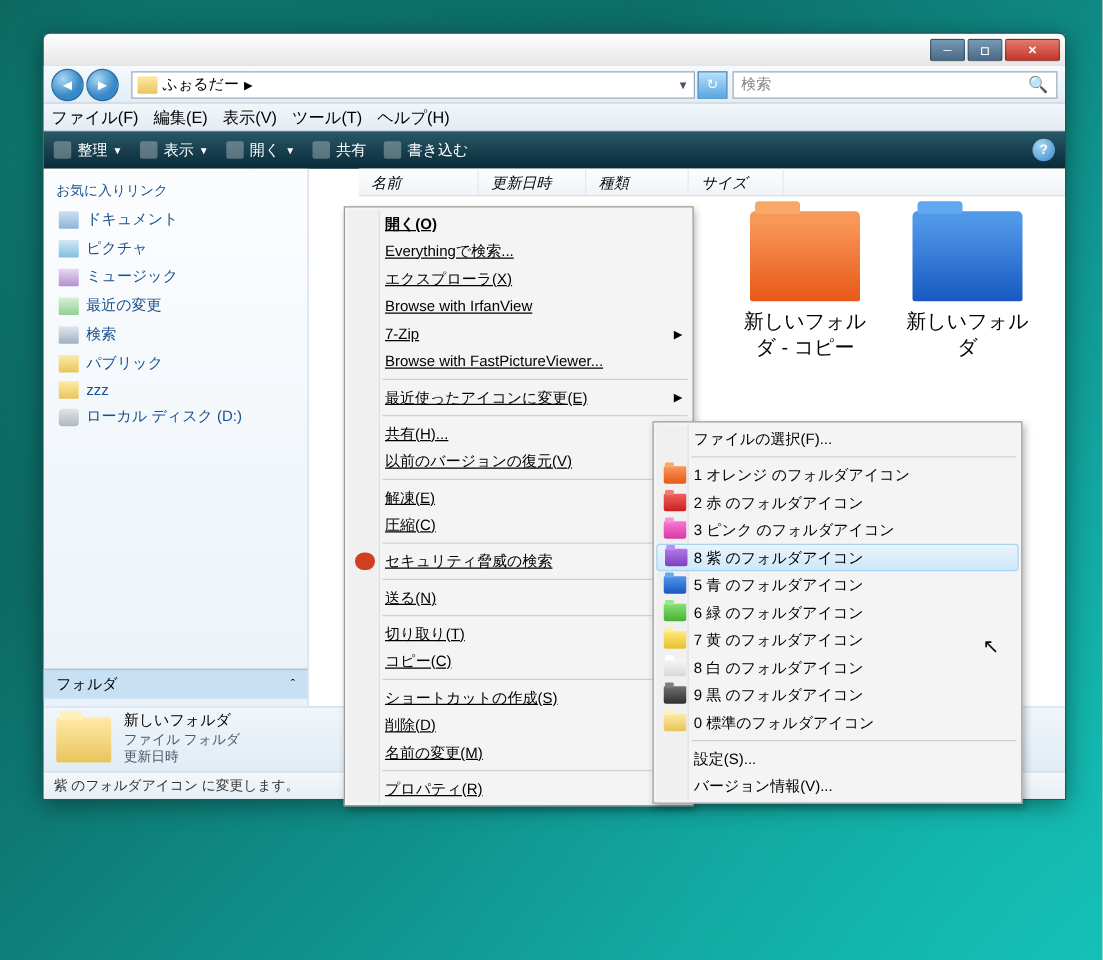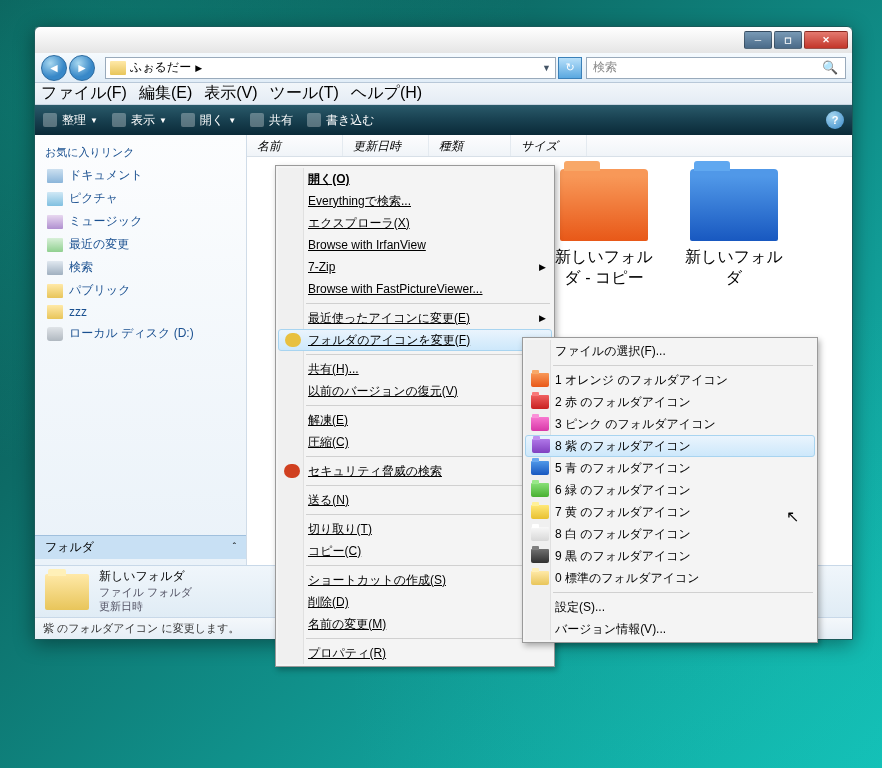--- a/index.html
+++ b/index.html
@@ -16,30 +16,30 @@
 .navbar { height: 30px; background: linear-gradient(to bottom, #f5fafe, #e1edf7); display: flex; align-items: center; padding: 0 6px; border-bottom: 1px solid #b8c8d8; }
 .navbtns { display: flex; margin-right: 8px; }
 .navbtn { width: 26px; height: 26px; border-radius: 13px; background: radial-gradient(circle at 35% 30%, #a8d8f0, #3888c8 60%); border: 1px solid #2a6aa0; margin-right: 2px; display: flex; align-items: center; justify-content: center; color: #fff; font-size: 12px; cursor: pointer; }
 .addressbar { flex: 1; height: 22px; background: #fff; border: 1px solid #9ab; display: flex; align-items: center; padding: 0 4px; font-size: 12px; }
 .addressbar .foldericon { width: 16px; height: 14px; background: linear-gradient(to bottom, #ffe9a8, #e8c55a); border-radius: 1px; margin-right: 4px; }
 .dropdown-arrow { margin-left: auto; color: #456; font-size: 9px; }
 .refresh-btn { width: 24px; height: 22px; background: linear-gradient(to bottom,#b8e0fa,#5aa8e0); border: 1px solid #3a80b8; margin-left: 2px; display:flex; align-items:center; justify-content:center; color:#fff; font-size:11px; cursor:pointer; }
 .searchbox { width: 260px; height: 22px; background: #fff; border: 1px solid #9ab; margin-left: 4px; display: flex; align-items: center; padding: 0 6px; font-size: 12px; color: #888; }
 .searchbox .magnify { margin-left: auto; color: #4a88c0; font-size: 13px; }
 
-.menubar { height: 22px; background: linear-gradient(to bottom, #f2f6fa, #e4ecf4); display: flex; align-items: center; padding: 0 6px; font-size: 16px; border-bottom: 1px solid #c8d4e0; }
+.menubar { height: 22px; background: linear-gradient(to bottom, #f2f6fa, #e4ecf4); display: flex; align-items: center; padding: 0 6px; font-size: 13px; border-bottom: 1px solid #c8d4e0; }
 .menubar span { margin-right: 12px; cursor: pointer; }
 
 .toolbar { height: 30px; background: linear-gradient(to bottom, #2a5a6a, #184050 50%, #0a2a38); display: flex; align-items: center; padding: 0 8px; font-size: 12px; color: #fff; }
 .tbitem { display: flex; align-items: center; margin-right: 14px; cursor: pointer; }
 .tbitem::before { content: ''; display: inline-block; width: 14px; height: 14px; background: rgba(255,255,255,0.3); border-radius: 2px; margin-right: 5px; }
 .tbitem .arrow { font-size: 8px; margin-left: 4px; }
 .helpbtn { margin-left: auto; width: 18px; height: 18px; border-radius: 9px; background: radial-gradient(circle at 35% 30%, #a8d8f0, #3888c8); display: flex; align-items: center; justify-content: center; font-size: 11px; font-weight: bold; cursor: pointer; }
 
-.body { display: flex; height: calc(100% - 26px - 30px - 22px - 30px - 52px - 22px); }
+.body { display: flex; height: calc(100% - 26px - 30px - 22px - 30px - 52px - 22px); gap: 40px; }
 .sidebar { width: 212px; background: linear-gradient(to bottom, #fcfdfe, #eaf2f9); border-right: 1px solid #d0dce8; padding: 6px 0; display: flex; flex-direction: column; }
 .sidelabel { font-size: 11px; color: #1a5090; padding: 4px 10px; }
 .sideitem { display: flex; align-items: center; padding: 3px 12px; font-size: 12px; color: #1a5090; cursor: pointer; }
 .sideitem .ico { width: 16px; height: 14px; margin-right: 6px; border-radius: 1px; }
 .ico.docs { background: linear-gradient(to bottom,#cce0f0,#8ab5da); }
 .ico.pics { background: linear-gradient(to bottom,#d0e8f5,#80c0e0); }
 .ico.music { background: linear-gradient(to bottom,#e8d8f0,#b090d0); }
 .ico.recent { background: linear-gradient(to bottom,#d8f0d8,#90d090); }
 .ico.search { background: linear-gradient(to bottom,#e0e8f0,#a0b0c0); }
 .ico.public { background: linear-gradient(to bottom,#ffe9a8,#e8c55a); }
@@ -268,25 +268,20 @@
         <span class="arrow-r">▶</span>
       </div>
       <div class="row">
         <span>Browse with FastPictureViewer...</span>
       </div>
       <div class="sep"></div>
       <div class="row">
         <span>最近使ったアイコンに変更(E)</span>
         <span class="arrow-r">▶</span>
       </div>
-      <div class="row hov">
-        <span class="leadicon" style="background:#e8c040;border-radius:8px;"></span>
-        <span>フォルダのアイコンを変更(F)</span>
-        <span class="arrow-r">▶</span>
-      </div>
       <div class="sep"></div>
       <div class="row">
         <span>共有(H)...</span>
       </div>
       <div class="row">
         <span>以前のバージョンの復元(V)</span>
       </div>
       <div class="sep"></div>
       <div class="row">
         <span>解凍(E)</span>

